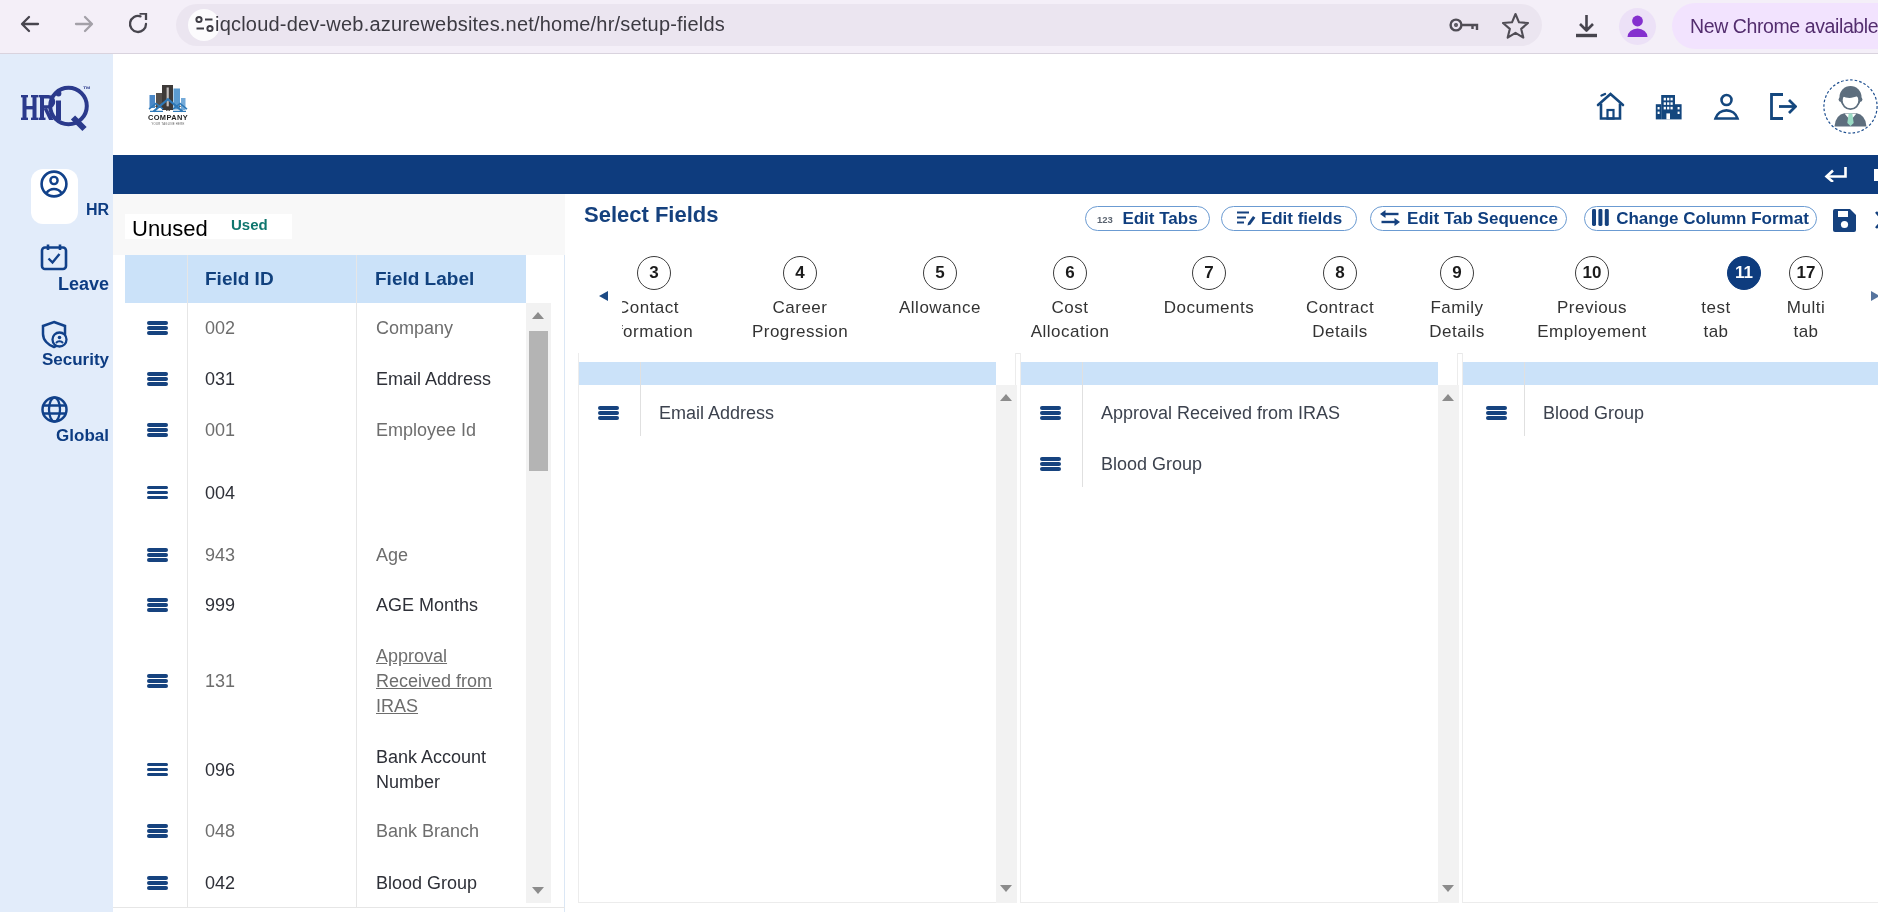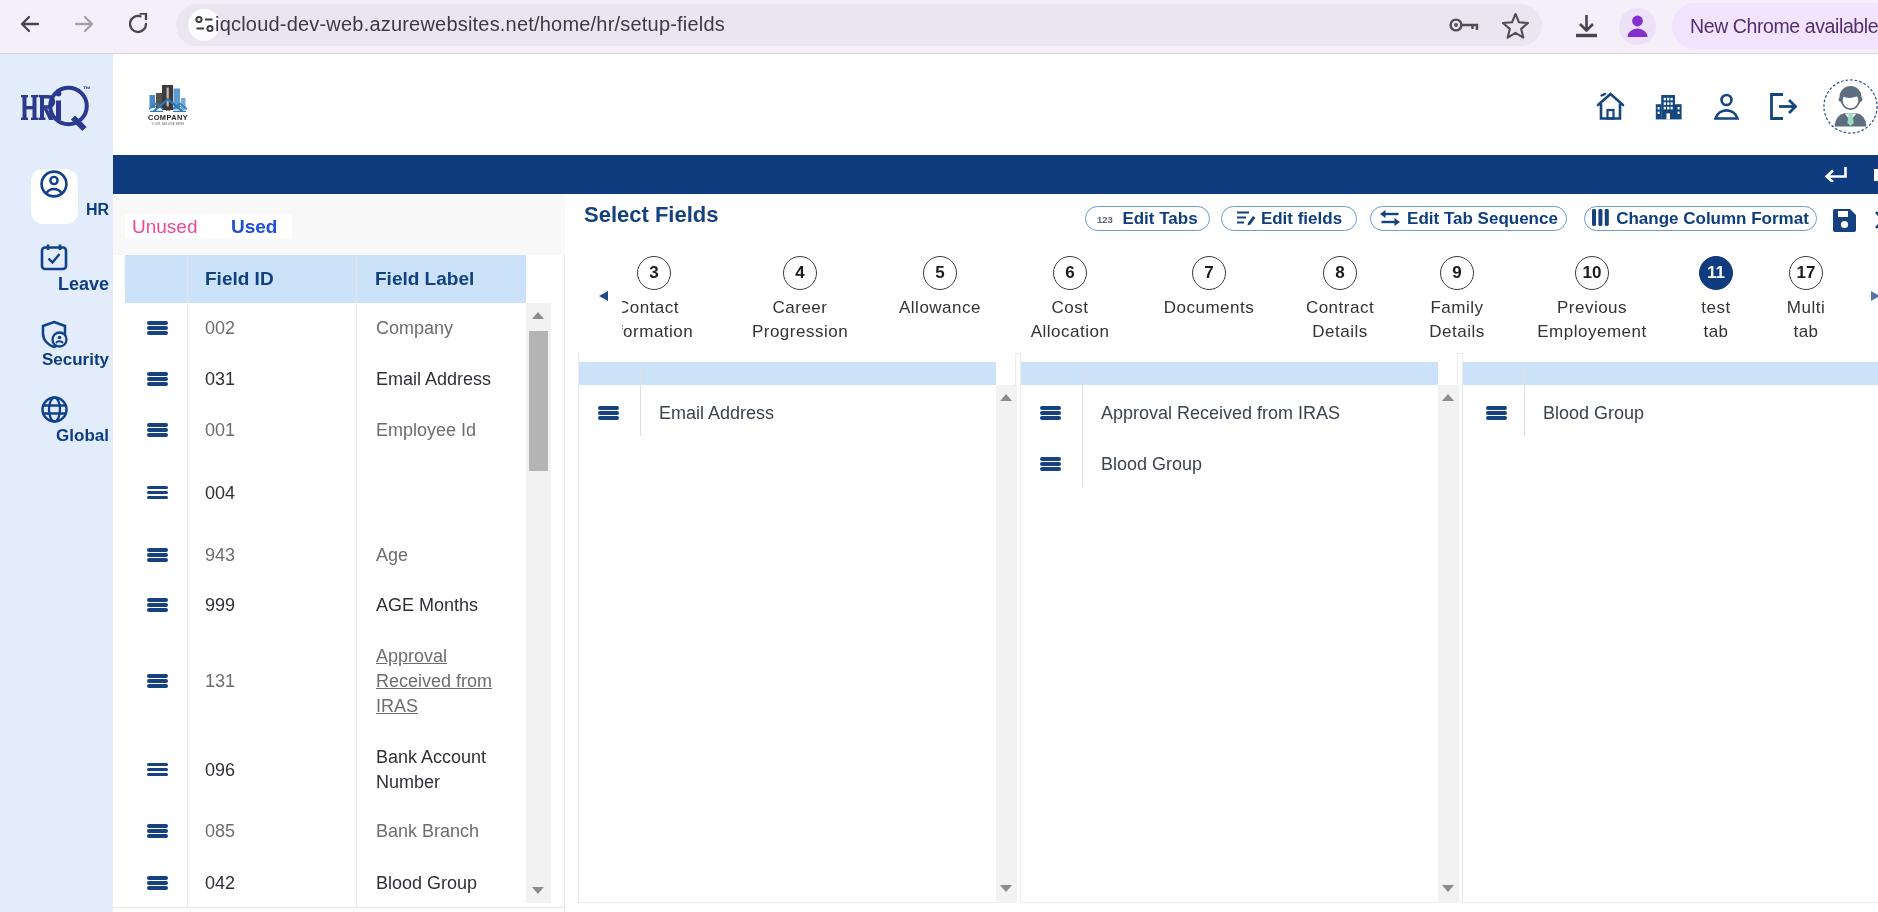--- a/index.html
+++ b/index.html
@@ -21,22 +21,22 @@
 .navitem { position:absolute; left:0; width:109px; text-align:right; color:#0d3c82; font-weight:bold; font-size:15px; }
 #hrbox { position:absolute; left:31px; top:115px; width:47px; height:55px; background:#fff; border-radius:12px; }
 
 
 #header { position:absolute; left:113px; top:54px; width:1765px; height:101px; background:#fff; }
 #navy { position:absolute; left:113px; top:155px; width:1765px; height:39px; background:#0e3c7e; }
 
 
 #leftpanel { position:absolute; left:113px; top:194px; width:452px; height:718px; background:#fff; border-right:1px solid #dbe7f5; }
 #tabsbox { position:absolute; left:12px; top:20px; width:167px; height:25px; background:#fff; }
-#tab-unused { position:absolute; left:7px; top:2px; font-size:19px; color:#ec4899; }
-#tab-used { position:absolute; left:106px; top:2px; font-size:19px; color:#1d4ed8; font-weight:bold; }
+#tab-unused { position:absolute; left:7px; top:2px; font-size:22px; color:#000000; }
+#tab-used { position:absolute; left:106px; top:2px; font-size:15px; color:#0f766e; font-weight:bold; }
 #ltable { position:absolute; left:12px; top:61px; width:428px; height:652px; background:#fff; overflow:hidden; }
 #lthead { position:absolute; left:0; top:0; width:401px; height:48px; background:#cbe2f9; }
 #lthead .h { position:absolute; top:13px; font-size:19px; font-weight:bold; color:#11417e; }
 .vline { position:absolute; top:0; width:1px; background:#e6e6e6; }
 .rid { position:absolute; left:80px; font-size:18px; }
 .rlabel { position:absolute; left:251px; font-size:18px; width:145px; line-height:25px; }
 .c-gray { color:#6d6d6d; }
 .c-dark { color:#2e3038; }
 .burger { position:absolute; width:21px; height:14px; }
 .burger i { position:absolute; left:0; width:100%; height:3.5px; background:#16437f; border-radius:2px; }
@@ -46,21 +46,21 @@
 .sbthumb { position:absolute; background:#b4b4b4; }
 .arrow-up { width:0; height:0; border-left:6px solid transparent; border-right:6px solid transparent; border-bottom:7px solid #8c8c8c; position:absolute; }
 .arrow-down { width:0; height:0; border-left:6px solid transparent; border-right:6px solid transparent; border-top:7px solid #8c8c8c; position:absolute; }
 
 
 #rightpanel { position:absolute; left:566px; top:194px; width:1144px; height:718px; background:#fff; }
 #selectfields { position:absolute; left:18px; top:8px; font-size:22px; font-weight:bold; color:#15417e; }
 .pill { position:absolute; top:12px; height:25px; border:1px solid #6b9bd2; border-radius:13px; background:#fff; color:#0f3e7e; font-weight:bold; font-size:17px; line-height:23px; text-align:center; }
 
 .circ { position:absolute; top:61.5px; width:34px; height:34px; border:1.6px solid #3d3d3d; border-radius:50%; background:#fff; text-align:center; line-height:31px; font-size:17px; color:#1b1b1b; font-weight:600; }
-.circ.sel { background:#0e3c7e; border-color:#0e3c7e; color:#fff; }
+.circ.sel { background:#0e3c7e; border-color:#0e3c7e; color:#fff;margin-left:28px; }
 .tlabel { position:absolute; top:102px; font-size:17px; color:#333; text-align:center; line-height:24px; letter-spacing:0.5px; }
 
 .colbox { position:absolute; top:159px; height:550px; border:1px solid #ececec; border-top:none; background:#fff; }
 .colhd { position:absolute; left:0; top:9px; height:23px; background:#cbe2f9; }
 .cline { position:absolute; top:9px; width:1px; background:#e0e0e0; }
 .ctext { position:absolute; font-size:18px; color:#3c424e; }
 </style>
 </head>
 <body>
 <div id="root">
@@ -324,21 +324,21 @@
           <i></i>
         </div>
       <div class="rid c-dark" style="top:504.5px;">096</div>
       <div class="rlabel c-dark" style="top:490px;">Bank Account<br>Number</div>
 
       <div class="burger" style="left:22px; top:569px;">
           <i></i>
           <i></i>
           <i></i>
         </div>
-      <div class="rid c-gray" style="top:566px;">085</div>
+      <div class="rid c-gray" style="top:566px;">048</div>
       <div class="rlabel c-gray" style="top:564px;">Bank Branch</div>
 
       <div class="burger" style="left:22px; top:621px;">
           <i></i>
           <i></i>
           <i></i>
         </div>
       <div class="rid c-dark" style="top:618px;">042</div>
       <div class="rlabel c-dark" style="top:616px;">Blood Group</div>
 

